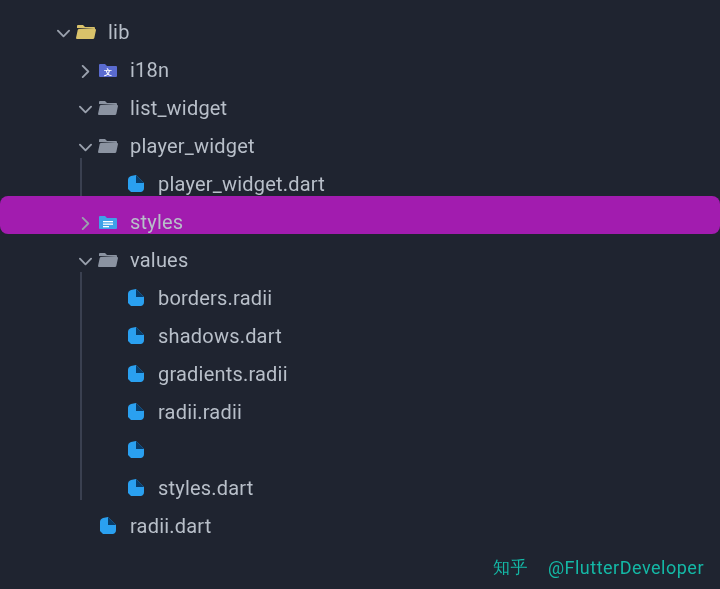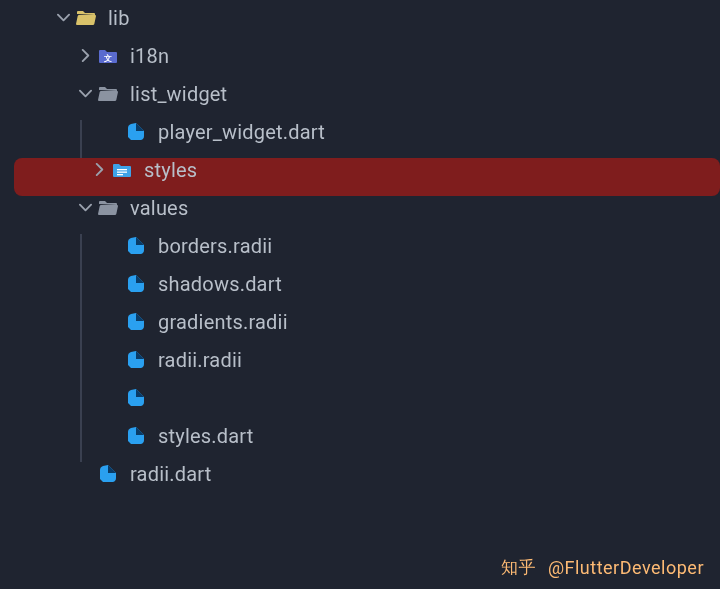--- a/index.html
+++ b/index.html
@@ -8,27 +8,27 @@
     background: #1f2430;
     font-family: -apple-system, BlinkMacSystemFont, "Segoe UI", Roboto, sans-serif;
     font-size: 20px;
     color: #b8bfc9;
     overflow: hidden;
     position: relative;
   }
   .tree { padding-top: 6px; }
   .row {
     display: flex;
-    align-items: flex-start;
+    align-items: flex-end;
     height: 38px;
     padding-left: 12px;
     cursor: pointer;
     border-radius: 8px;
   }
-  .row.selected { background: #7f1d1d; margin-left: 14px; }
+  .row.selected { background: #a21caf; }
   .indent { flex: 0 0 auto; }
   .guide {
     width: 2px;
     background: #3a4050;
     align-self: stretch;
     margin-left: 6px;
     margin-right: 20px;
     flex: 0 0 2px;
   }
   .chevron {
@@ -43,24 +43,24 @@
     width: 24px; height: 24px;
     flex: 0 0 24px;
     display: flex; align-items: center; justify-content: center;
     margin-right: 10px;
   }
   .icon svg { width: 22px; height: 22px; }
   .label { letter-spacing: 0.2px; white-space: nowrap; }
   .watermark {
     position: absolute;
     right: 16px; bottom: 10px;
-    color: #fdba74;
+    color: #14b8a6;
     font-size: 18px;
     letter-spacing: 0.5px;
-    display: flex; align-items: center; gap: 12px;
+    display: flex; align-items: center; gap: 20px;
   }
   .watermark .zhi { font-size: 17px; }
 </style>
 </head>
 <body>
 
 <svg width="0" height="0" style="position:absolute">
   <defs>
     <g id="chev-down">
         <path d="M1 3 L7 9 L13 3" fill="none" stroke="currentColor" stroke-width="2" stroke-linecap="round" stroke-linejoin="round"></path>
@@ -134,20 +134,35 @@
       </span>
     <span class="icon" style="color:#8b93a1">
         <svg viewBox="0 0 22 20">
           <use href="#folder-open"></use>
         </svg>
       </span>
     <span class="label">list_widget</span>
   </div>
 
 
+  <div class="row">
+    <span class="indent" style="width:40px"></span>
+    <span class="chev-spacer"></span>
+    <span class="chevron">
+        <svg viewBox="0 0 14 12">
+          <use href="#chev-down"></use>
+        </svg>
+      </span>
+    <span class="icon" style="color:#8b93a1">
+        <svg viewBox="0 0 22 20">
+          <use href="#folder-open"></use>
+        </svg>
+      </span>
+    <span class="label">player_widget</span>
+  </div>
 
   <div class="row">
     <span class="indent" style="width:62px"></span>
     <span class="guide"></span>
     <span class="chev-spacer"></span>
     <span class="icon">
         <svg viewBox="0 0 22 22">
           <use href="#dart-file"></use>
         </svg>
       </span>

